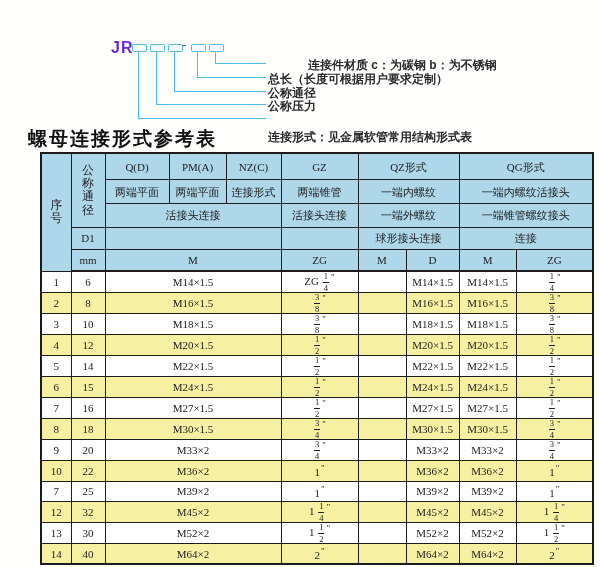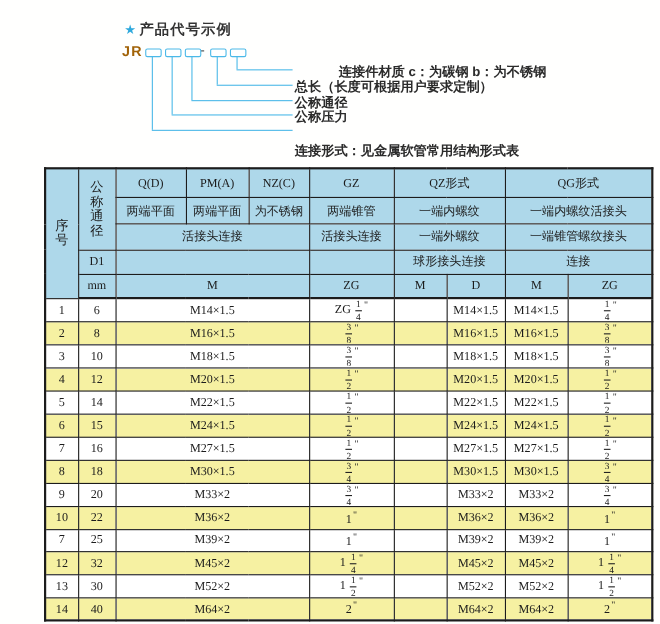--- a/index.html
+++ b/index.html
@@ -11,21 +11,21 @@
   }
   html,body{margin:0;padding:0;background:#ffffff;}
   #canvas{position:relative;width:600px;height:567px;background:#fffffe;overflow:hidden;
           font-family:"Liberation Serif","DejaVu Serif",serif;color:#1c1c1c;}
 
   
   .diagram-title{position:absolute;left:113px;top:18px;font-family:"Liberation Sans","DejaVu Sans",sans-serif;
                  font-weight:bold;font-size:13px;color:#333;letter-spacing:1px;}
   .diagram-title .star{color:var(--star);margin-right:2px;font-size:12px;}
   .jr{position:absolute;left:111px;top:39px;font-family:"Liberation Sans","DejaVu Sans",sans-serif;
-      font-weight:bold;font-size:13px;color:#a16207;letter-spacing:1px;}
+      font-weight:bold;font-size:16px;color:#6d28d9;letter-spacing:1px;}
   .code-box{position:absolute;top:44px;width:13px;height:6px;border:1px solid var(--diagram-line);
             border-radius:2px;background:#fff;}
   .code-sep{position:absolute;left:182px;top:38px;font-weight:bold;color:#4a4a4a;font-size:12px;}
   .vline{position:absolute;width:1px;background:var(--diagram-line);}
   .hline{position:absolute;height:1px;background:var(--diagram-line);}
   .diagram-label{position:absolute;left:268px;font-family:"Liberation Sans","DejaVu Sans",sans-serif;
                  font-weight:bold;font-size:12px;color:#2b2b2b;white-space:nowrap;}
 
   
   .table-title{position:absolute;left:28px;top:126px;font-weight:bold;font-size:19px;color:#111;
@@ -48,23 +48,20 @@
         font-size:8.5px;text-align:center;margin:0 1px;}
   .frac .fn{border-bottom:1px solid #222;padding:0 1px 1px 1px;}
   .frac .fd{padding-top:1px;}
   .inch{font-size:9px;vertical-align:super;line-height:1;margin-left:1px;}
 </style>
 </head>
 <body>
 
 <div id="canvas">
 
-  <div class="diagram-title">
-    <span class="star">★</span><span>产品代号示例</span>
-  </div>
 
   <div class="jr">JR</div>
   <div class="code-sep">-</div>
 
   <div id="diagram-dynamic">
       <div class="code-box" style="left: 132px;"></div>
       <div class="code-box" style="left: 150px;"></div>
       <div class="code-box" style="left: 168px;"></div>
       <div class="code-box" style="left: 191px;"></div>
       <div class="code-box" style="left: 209px;"></div>
@@ -78,20 +75,21 @@
       <div class="hline" style="left: 197px; top: 77px; width: 69px;"></div>
       <div class="vline" style="left: 215px; top: 51px; height: 12px;"></div>
       <div class="hline" style="left: 215px; top: 63px; width: 51px;"></div>
       <div class="diagram-label" style="top: 57px; margin-left: 40px;">连接件材质  c：为碳钢  b：为不锈钢</div>
       <div class="diagram-label" style="top: 71px; font-family: Liberation Mono, monospace;">总长（长度可根据用户要求定制）</div>
       <div class="diagram-label" style="top: 85px;">公称通径</div>
       <div class="diagram-label" style="top: 98px;">公称压力</div>
       <div class="diagram-label" style="top: 112px; margin-top: 17px;">连接形式：见金属软管常用结构形式表</div>
     </div>
 
+  <div class="table-title">螺母连接形式参考表</div>
 
   <table id="ref-table">
       <colgroup>
         <col style="width: 30px;">
         <col style="width: 34px;">
         <col style="width: 64px;">
         <col style="width: 57px;">
         <col style="width: 55px;">
         <col style="width: 77px;">
         <col style="width: 48px;">
@@ -118,21 +116,21 @@
           <th colspan="1">Q(D)</th>
           <th colspan="1">PM(A)</th>
           <th colspan="1">NZ(C)</th>
           <th colspan="1">GZ</th>
           <th colspan="2">QZ形式</th>
           <th colspan="2">QG形式</th>
         </tr>
         <tr class="h2">
           <th colspan="1">两端平面</th>
           <th colspan="1">两端平面</th>
-          <th colspan="1">为不锈钢</th>
+          <th colspan="1">连接形式</th>
           <th colspan="1">两端锥管</th>
           <th colspan="2">一端内螺纹</th>
           <th colspan="2">一端内螺纹活接头</th>
         </tr>
         <tr class="h3">
           <th colspan="3">活接头连接</th>
           <th>活接头连接</th>
           <th colspan="2">一端外螺纹</th>
           <th colspan="2">一端锥管螺纹接头</th>
         </tr>

